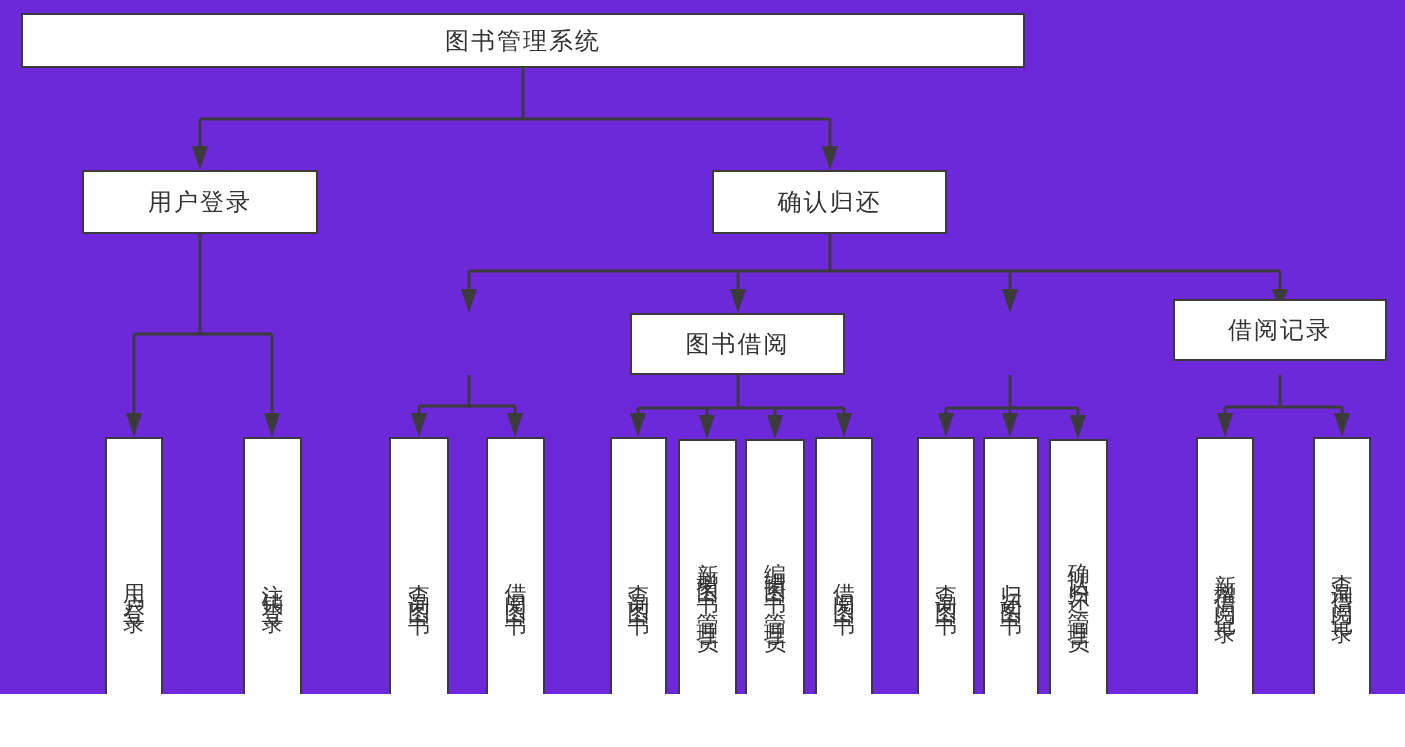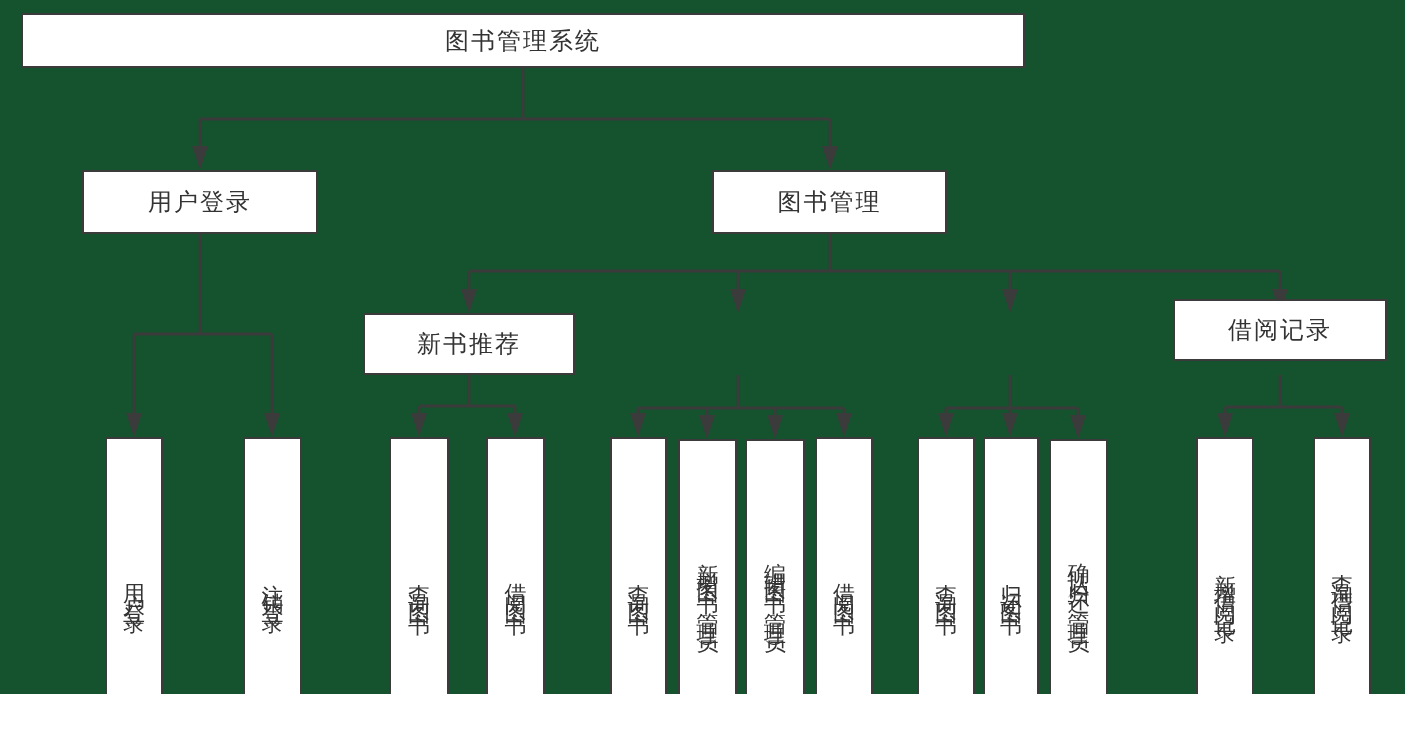--- a/index.html
+++ b/index.html
@@ -1,16 +1,16 @@
 <!DOCTYPE html>
 <html><head>
 <meta charset="utf-8">
 <style>
   html,body{margin:0;padding:0;background:#fff;}
-  #stage{position:relative;width:1405px;height:694px;background:#14532d;overflow:hidden;
+  #stage{position:relative;width:1405px;height:694px;background:#6d28d9;overflow:hidden;
          font-family:"Liberation Sans","DejaVu Sans",sans-serif;}
   #wires{position:absolute;left:0;top:0;z-index:0;}
   .box{position:absolute;background:#fff;border:2.5px solid #3b3b3b;box-sizing:border-box;
        display:flex;align-items:center;justify-content:center;color:#333;z-index:1;}
   .h{font-size:24px;letter-spacing:2px;white-space:nowrap;}
   .leaf{writing-mode:vertical-rl;text-orientation:mixed;font-size:22px;letter-spacing:10px;
         line-height:1;}
   .wm{position:absolute;left:1183px;top:714px;font-size:22px;letter-spacing:1px;
       color:#b3b3b3;z-index:2;white-space:nowrap;}
 </style>
@@ -46,23 +46,23 @@
       <polygon points="1002,413 1018,413 1010,437"></polygon>
       <polygon points="1070,415 1086,415 1078,439"></polygon>
       <polygon points="1217,413 1233,413 1225,437"></polygon>
       <polygon points="1334,413 1350,413 1342,437"></polygon>
     </g>
   </svg>
 
   <div class="box h" style="left:21px;top:13px;width:1004px;height:55px">图书管理系统</div>
 
   <div class="box h" style="left:82px;top:170px;width:236px;height:64px">用户登录</div>
-  <div class="box h" style="left:712px;top:170px;width:235px;height:64px">图书管理</div>
+  <div class="box h" style="left:712px;top:170px;width:235px;height:64px">确认归还</div>
 
-  <div class="box h" style="left:363px;top:313px;width:212px;height:62px">新书推荐</div>
+  <div class="box h" style="left:630px;top:313px;width:215px;height:62px">图书借阅</div>
   <div class="box h" style="left:1173px;top:299px;width:214px;height:62px">借阅记录</div>
 
   <div class="box leaf" style="left:105px;top:437px;width:58px;height:298px">用户登录</div>
   <div class="box leaf" style="left:243px;top:437px;width:59px;height:298px">注销登录</div>
 
   <div class="box leaf" style="left:389px;top:437px;width:60px;height:298px">查询图书</div>
   <div class="box leaf" style="left:486px;top:437px;width:59px;height:298px">借阅图书</div>
 
   <div class="box leaf" style="left:610px;top:437px;width:57px;height:298px">查询图书</div>
   <div class="box leaf" style="left:678px;top:439px;width:59px;height:301px">新增图书（管理员）</div>

